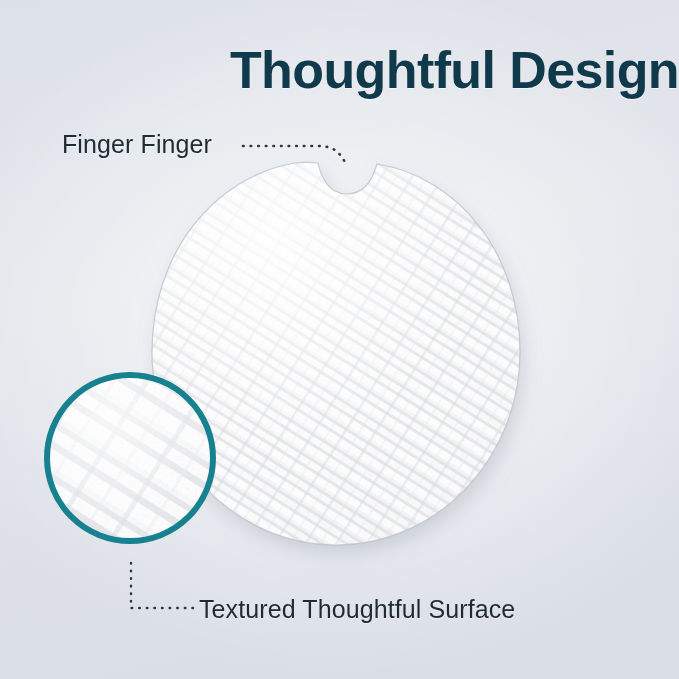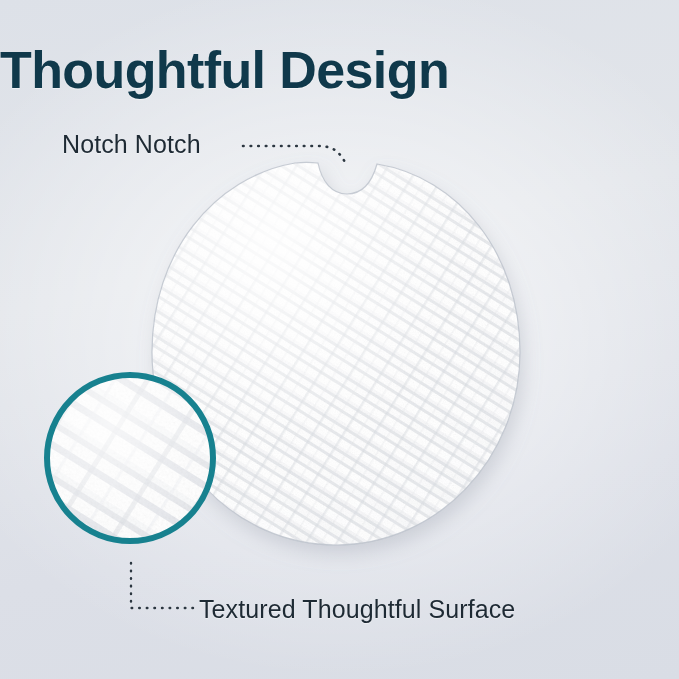--- a/index.html
+++ b/index.html
@@ -22,21 +22,21 @@
       linear-gradient(168deg, #dde1e8 0%, #e2e5ea 38%, #dcdfe7 72%, #d9dde5 100%);
     -webkit-font-smoothing: antialiased;
   }
 
   
   .title {
     position: absolute;
     left: 0;
     top: 42px;
     width: 679px;
-    text-align: left;
+    text-align: right;
     font-size: 52px;
     line-height: 56px;
     font-weight: 700;
     letter-spacing: -0.6px;
     color: #10394b;
     text-shadow: 0 1px 1px rgba(255,255,255,0.55);
     white-space: nowrap;
   }
 
   
@@ -216,18 +216,18 @@
   <svg class="layer layer-leaders" viewBox="0 0 679 679">
 
     <path d="M 243 146 L 318 146 C 334 146 340 152 347 166" fill="none" stroke="#2b3640" stroke-width="2.6" stroke-linecap="round" stroke-dasharray="0.6 7"></path>
 
     <path d="M 131 563 L 131 608 L 193 608" fill="none" stroke="#2b3640" stroke-width="2.4" stroke-linecap="round" stroke-dasharray="0.6 7"></path>
   </svg>
 
   <div class="layer layer-text">
     <div class="title">Thoughtful Design</div>
 
-    <div class="label label-finger-notch">Notch Notch</div>
+    <div class="label label-finger-notch">Finger Finger</div>
 
     <div class="label label-texture">Textured Thoughtful Surface</div>
   </div>
 
 </div>
 
 </body></html>

